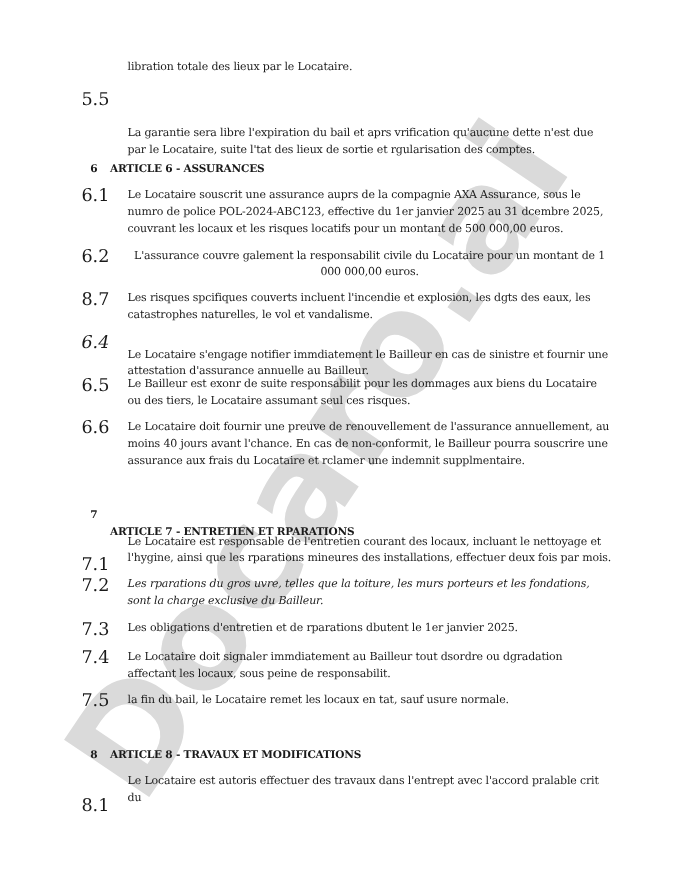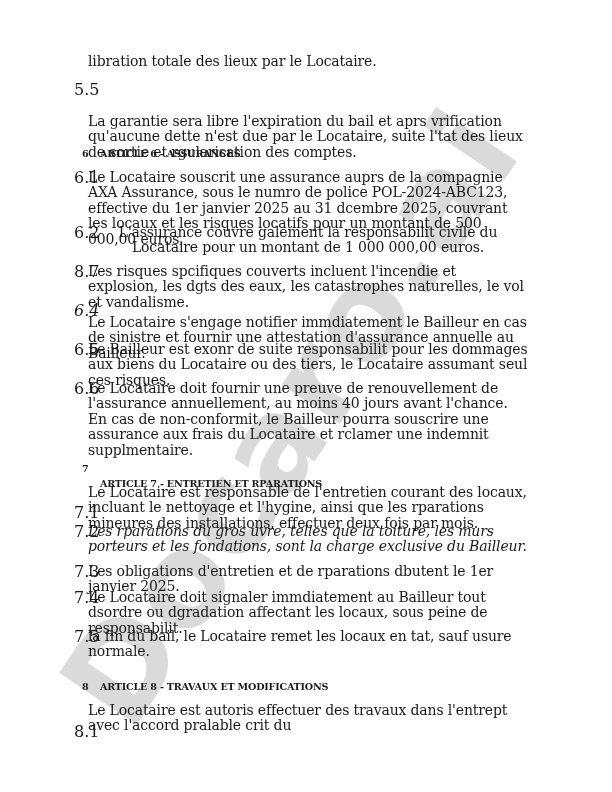--- a/index.html
+++ b/index.html
@@ -38,23 +38,23 @@
       pointer-events: none;
     }
     .content {
       position: absolute;
       left: 0; top: 0;
       width: 612px;
       z-index: 1;
     }
     .para {
       position: absolute;
-      left: 88px;
+      left: 116px;
       width: 440px;
-      font-size: 14px;
+      font-size: 10px;
       line-height: 15.4px;
       letter-spacing: -0.15px;
     }
     .num {
       position: absolute;
       left: 74px;
       font-size: 16px;
       line-height: 15.4px;
     }
     .heading-num {

